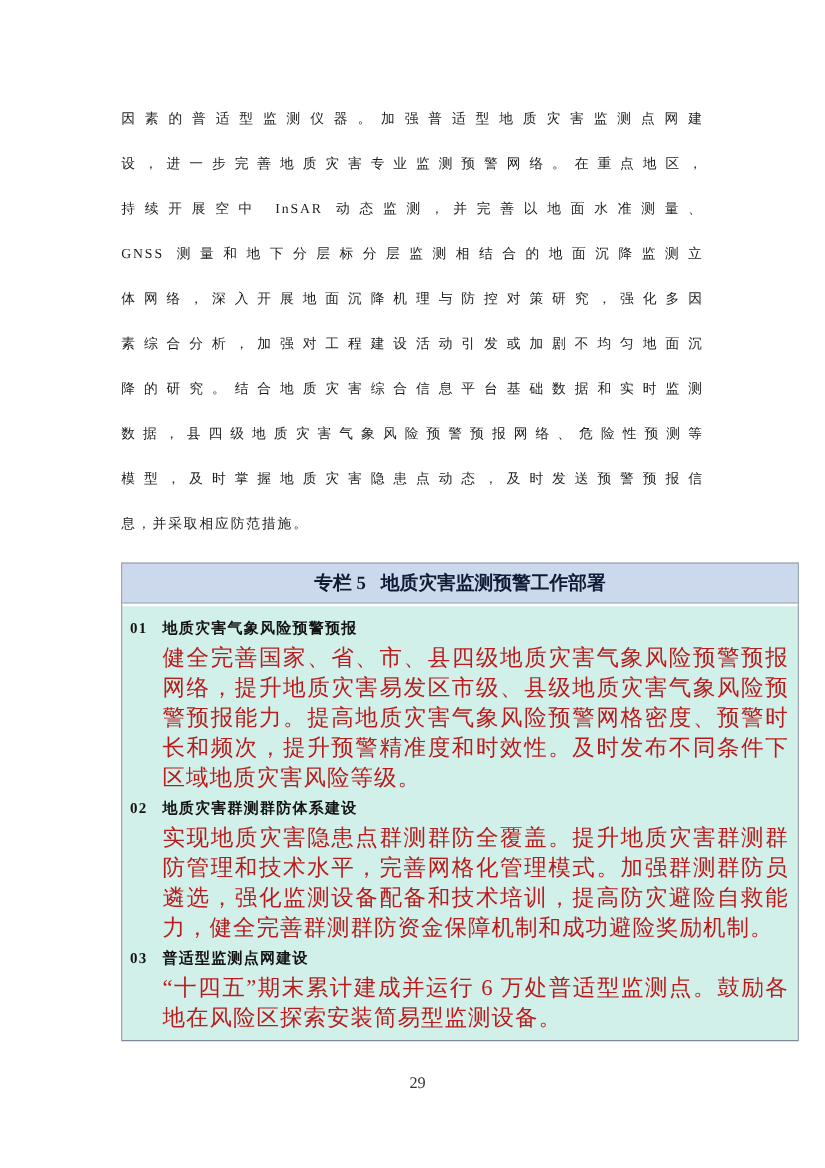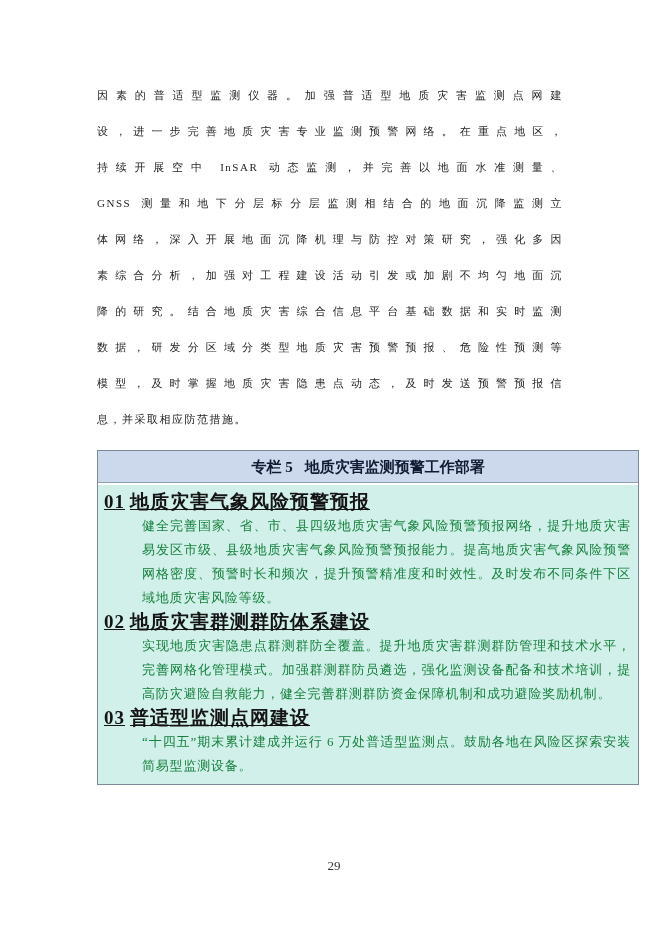--- a/index.html
+++ b/index.html
@@ -60,38 +60,37 @@
   }
   .column-box-header .hdr-label { margin-right: 12px; }
   .column-box-body {
     background: var(--box-body-bg);
     border-top: 2px solid #ffffff;
     padding: 5px 7px 6px 6px;
   }
   .box-item-head {
     display: flex;
     font-weight: bold;
-    font-size: 19px;
+    font-size: 12px;
     line-height: 24px;
     letter-spacing: 1px;
     color: #141414;
-    text-decoration: underline;
   }
   .box-item-num {
     flex: 0 0 26px;
   }
   .box-item-title { flex: 1; }
   .box-item-body {
-    margin-left: 38px;
-    font-size: 13px;
+    margin-left: 26px;
+    font-size: 18px;
     line-height: 24px;
     letter-spacing: 0.8px;
     text-align: justify;
     text-justify: inter-character;
-    color: #15803d;
+    color: #b91c1c;
   }
   .page-number {
     position: absolute;
     left: 4px;
     top: 858px;
     width: 100%;
     text-align: center;
     font-size: 13px;
     color: #333333;
   }
@@ -104,21 +103,21 @@
   <div class="content">
 
     <div>
       <div class="para-line">因素的普适型监测仪器。加强普适型地质灾害监测点网建</div>
       <div class="para-line">设，进一步完善地质灾害专业监测预警网络。在重点地区，</div>
       <div class="para-line">持续开展空中 InSAR 动态监测，并完善以地面水准测量、</div>
       <div class="para-line">GNSS 测量和地下分层标分层监测相结合的地面沉降监测立</div>
       <div class="para-line">体网络，深入开展地面沉降机理与防控对策研究，强化多因</div>
       <div class="para-line">素综合分析，加强对工程建设活动引发或加剧不均匀地面沉</div>
       <div class="para-line">降的研究。结合地质灾害综合信息平台基础数据和实时监测</div>
-      <div class="para-line">数据，研发分区域分类型地质灾害预警预报、危险性预测等</div>
+      <div class="para-line">数据，县四级地质灾害气象风险预警预报网络、危险性预测等</div>
       <div class="para-line">模型，及时掌握地质灾害隐患点动态，及时发送预警预报信</div>
       <div class="para-line last">息，并采取相应防范措施。</div>
     </div>
 
     <div class="column-box">
       <div class="column-box-header">
         <span class="hdr-label">专栏 5</span><span>地质灾害监测预警工作部署</span>
       </div>
       <div class="column-box-body">
 

